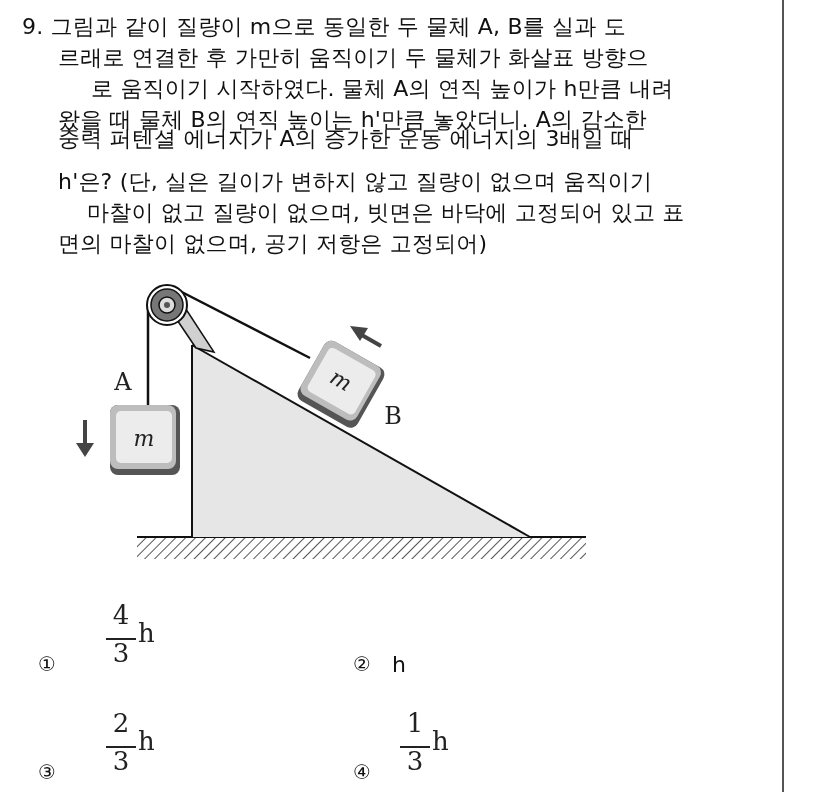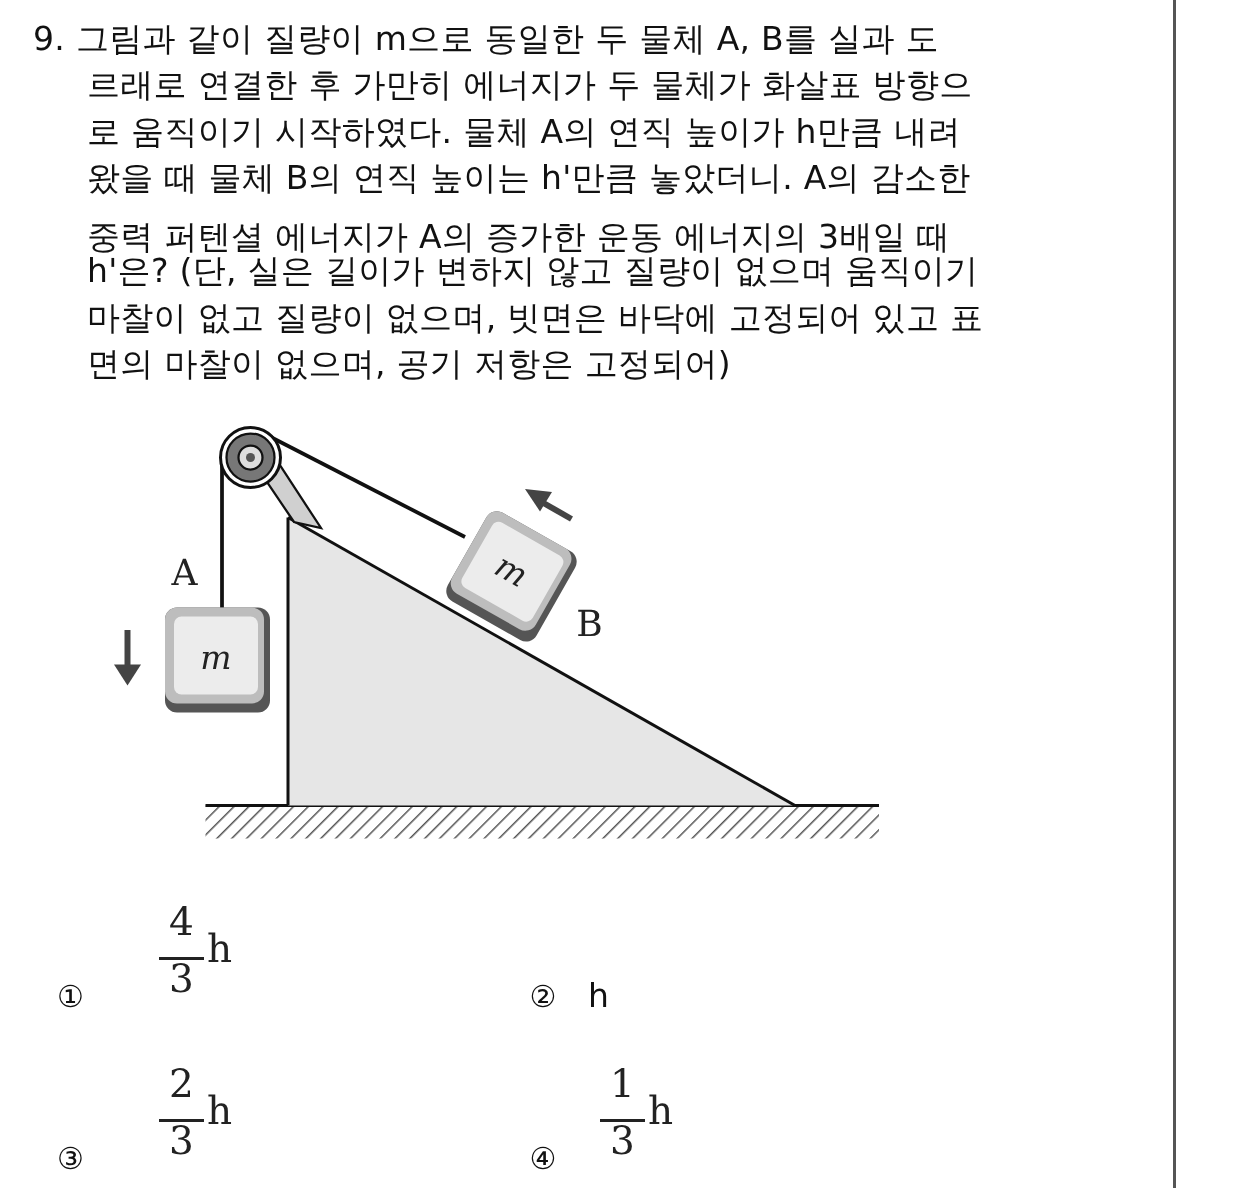--- a/index.html
+++ b/index.html
@@ -20,26 +20,26 @@
 </head>
 <body>
 
 <div class="right-rule"></div>
 
 <div class="q-block">
   <div class="q-line" style="top:0px;">
     <span>9.</span>
     <span>그림과 같이 질량이 m으로 동일한 두 물체 A, B를 실과 도</span>
   </div>
-  <div class="q-line indent" style="top:31px;">르래로 연결한 후 가만히 에너지가 두 물체가 화살표 방향으</div>
-  <div class="q-line indent" style="top:62px;">로 움직이기 시작하였다. 물체 A의 연직 높이가 h만큼 내려</div>
+  <div class="q-line indent" style="top:31px;">르래로 연결한 후 가만히 움직이기 두 물체가 화살표 방향으</div>
+  <div class="q-line indent" style="top:62px;margin-left:33px;">로 움직이기 시작하였다. 물체 A의 연직 높이가 h만큼 내려</div>
   <div class="q-line indent" style="top:93px;">왔을 때 물체 B의 연직 높이는 h'만큼 놓았더니. A의 감소한</div>
-  <div class="q-line indent" style="top:132px;text-align:center;">중력 퍼텐셜 에너지가 A의 증가한 운동 에너지의 3배일 때</div>
+  <div class="q-line indent" style="top:112px;text-align:center;">중력 퍼텐셜 에너지가 A의 증가한 운동 에너지의 3배일 때</div>
   <div class="q-line indent" style="top:155px;">h'은? (단, 실은 길이가 변하지 않고 질량이 없으며 움직이기</div>
-  <div class="q-line indent" style="top:186px;">마찰이 없고 질량이 없으며, 빗면은 바닥에 고정되어 있고 표</div>
+  <div class="q-line indent" style="top:186px;margin-left:29px;">마찰이 없고 질량이 없으며, 빗면은 바닥에 고정되어 있고 표</div>
   <div class="q-line indent" style="top:217px;">면의 마찰이 없으며, 공기 저항은 고정되어)</div>
 </div>
 
 <svg class="figure" width="826" height="792">
   <defs>
     <pattern id="hatch" width="7" height="7" patternUnits="userSpaceOnUse" patternTransform="rotate(45)">
       <line x1="0" y1="0" x2="0" y2="7" stroke="#555" stroke-width="2"></line>
     </pattern>
   </defs>
 

